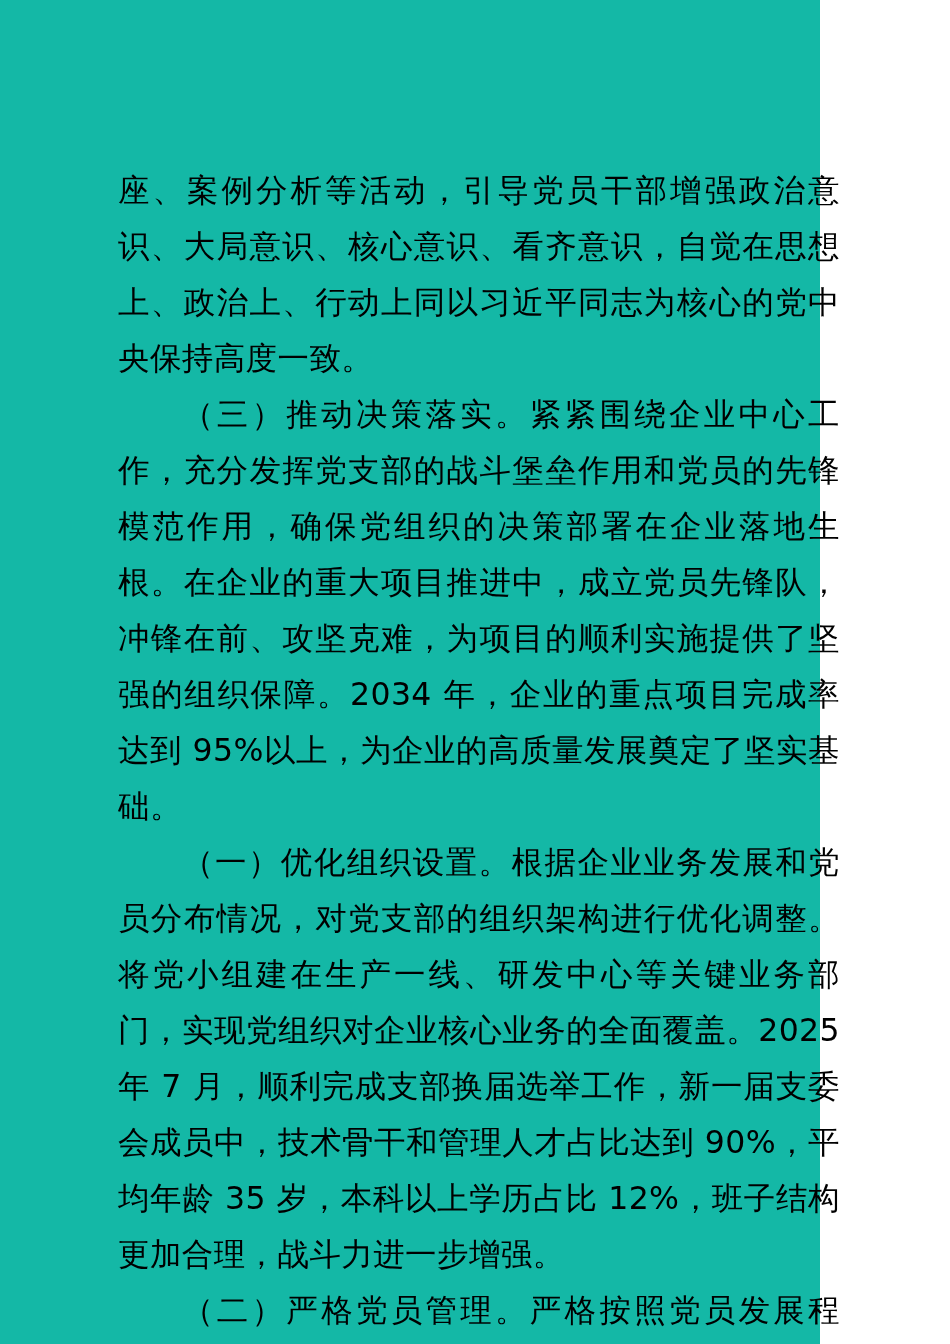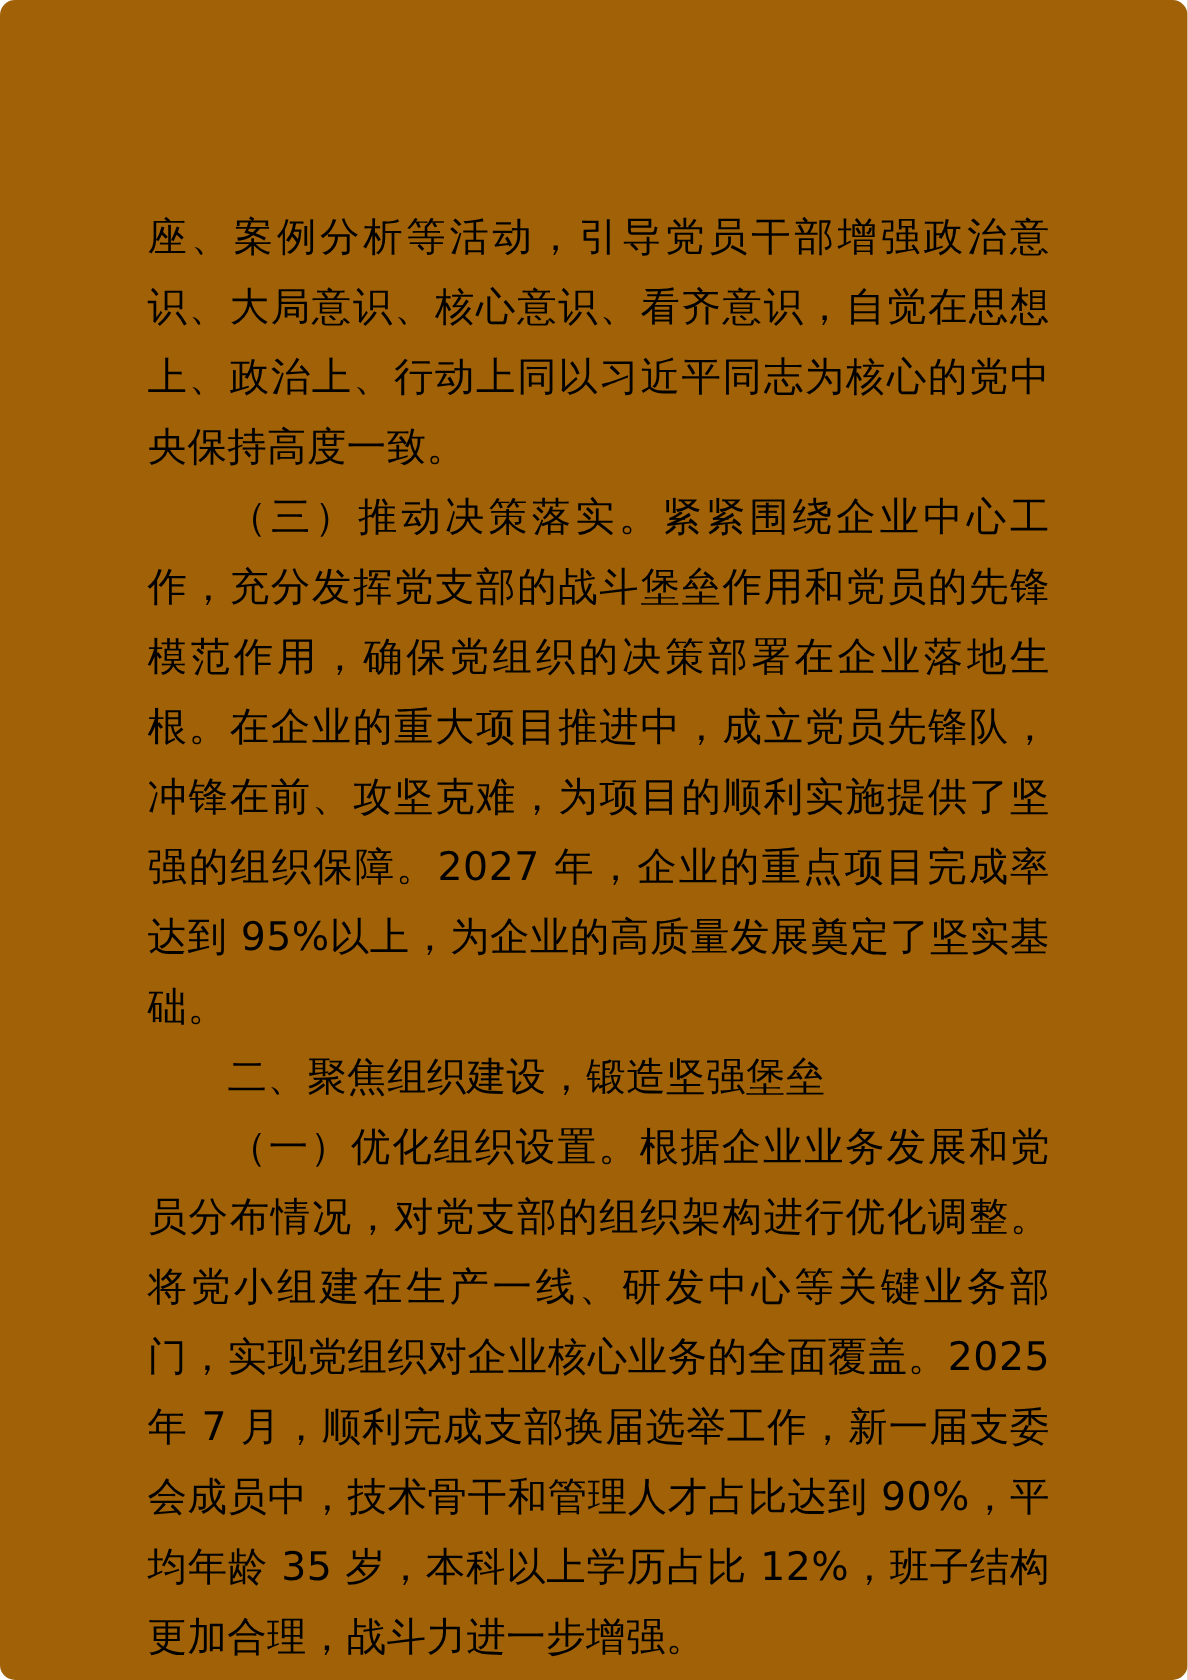--- a/index.html
+++ b/index.html
@@ -11,24 +11,23 @@
     width: 950px;
     height: 1344px;
     position: relative;
     overflow: hidden;
     font-family: "DejaVu Sans", "Liberation Sans", sans-serif;
   }
   #page {
     position: absolute;
     left: 0;
     top: 0;
-    width: 950px;
+    width: 820px;
     height: 1344px;
-    background: #a16207;
-    border-radius: 12px;
+    background: #14b8a6;
   }
   #doc-body {
     position: absolute;
     left: 118px;
     top: 162px;
     width: 722px;
   }
   .para {
     margin: 0;
     padding: 0;
@@ -61,22 +60,21 @@
   }
 </style>
 </head>
 <body>
 
 <div id="page">
   <div id="doc-body">
 
     <p class="para cont">座、案例分析等活动，引导党员干部增强政治意识、大局意识、核心意识、看齐意识，自觉在思想上、政治上、行动上同以习近平同志为核心的党中央保持高度一致。</p>
 
-    <p class="para indent">（三）推动决策落实。紧紧围绕企业中心工作，充分发挥党支部的战斗堡垒作用和党员的先锋模范作用，确保党组织的决策部署在企业落地生根。在企业的重大项目推进中，成立党员先锋队，冲锋在前、攻坚克难，为项目的顺利实施提供了坚强的组织保障。2027 年，企业的重点项目完成率达到 95%以上，为企业的高质量发展奠定了坚实基础。</p>
+    <p class="para indent">（三）推动决策落实。紧紧围绕企业中心工作，充分发挥党支部的战斗堡垒作用和党员的先锋模范作用，确保党组织的决策部署在企业落地生根。在企业的重大项目推进中，成立党员先锋队，冲锋在前、攻坚克难，为项目的顺利实施提供了坚强的组织保障。2034 年，企业的重点项目完成率达到 95%以上，为企业的高质量发展奠定了坚实基础。</p>
 
-    <p class="heading">二、聚焦组织建设，锻造坚强堡垒</p>
 
     <p class="para indent">（一）优化组织设置。根据企业业务发展和党员分布情况，对党支部的组织架构进行优化调整。将党小组建在生产一线、研发中心等关键业务部门，实现党组织对企业核心业务的全面覆盖。2025 年 7 月，顺利完成支部换届选举工作，新一届支委会成员中，技术骨干和管理人才占比达到 90%，平均年龄 35 岁，本科以上学历占比 12%，班子结构更加合理，战斗力进一步增强。</p>
 
     <p class="para indent">（二）严格党员管理。严格按照党员发展程序，做好党员发展工作。全年重点发展生产一线和技术创新岗位的骨干 4 名成为预备党员，培养入党积极分子 8 名。建立健全党员量化考</p>
 
   </div>
 </div>
 
 </body></html>

